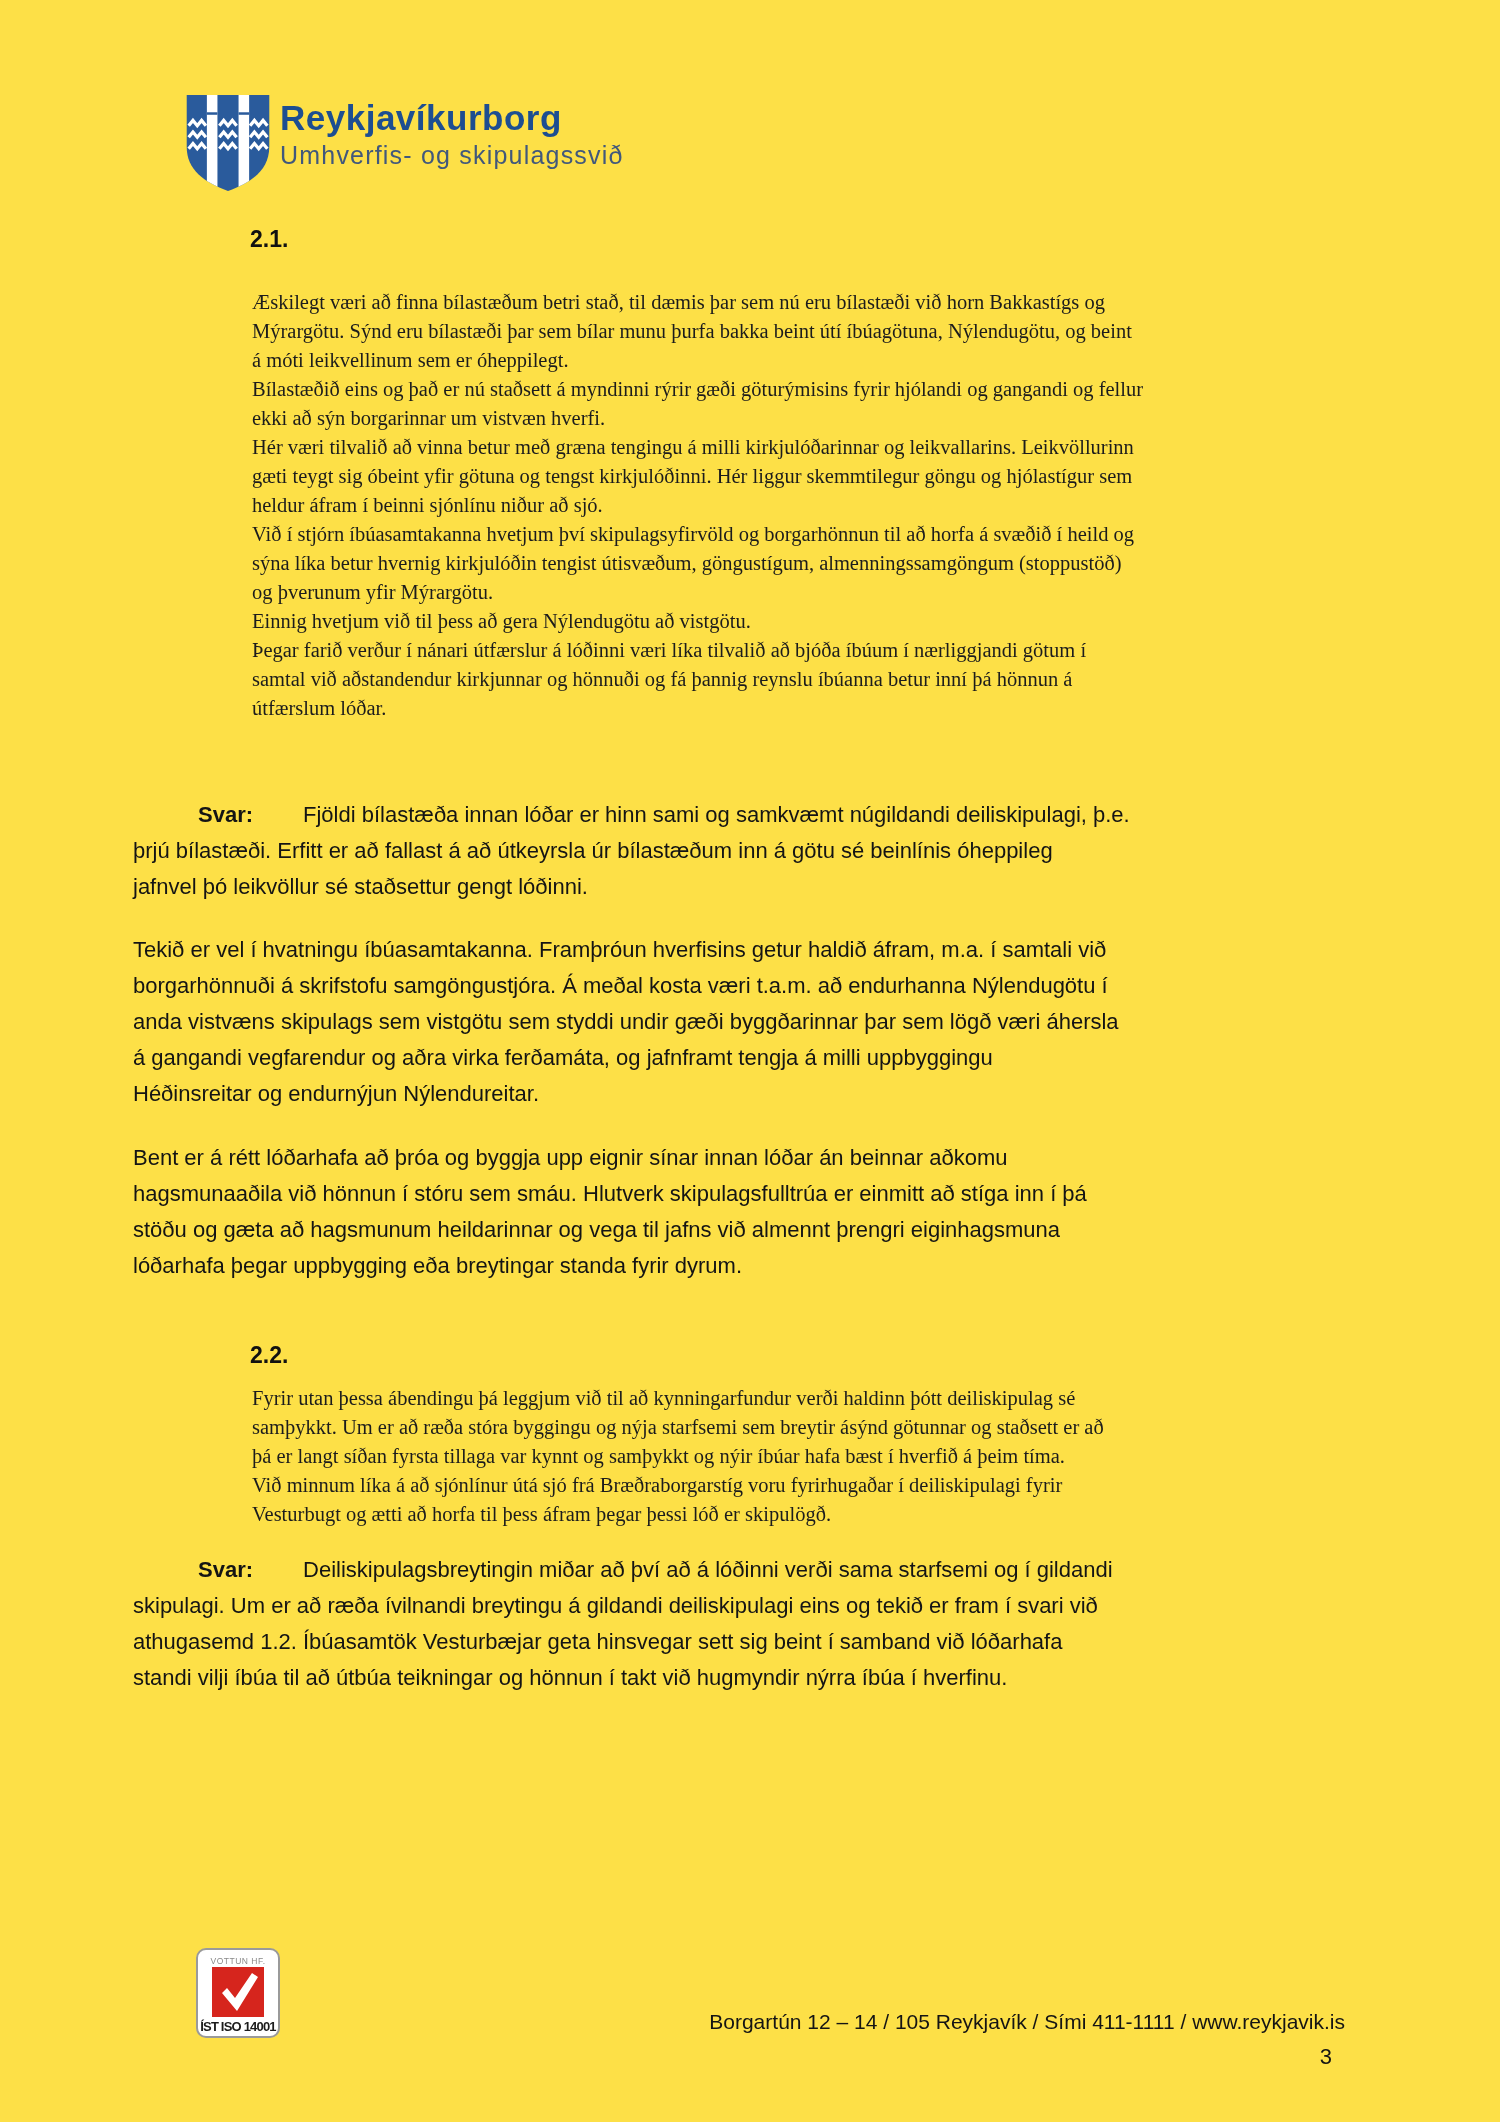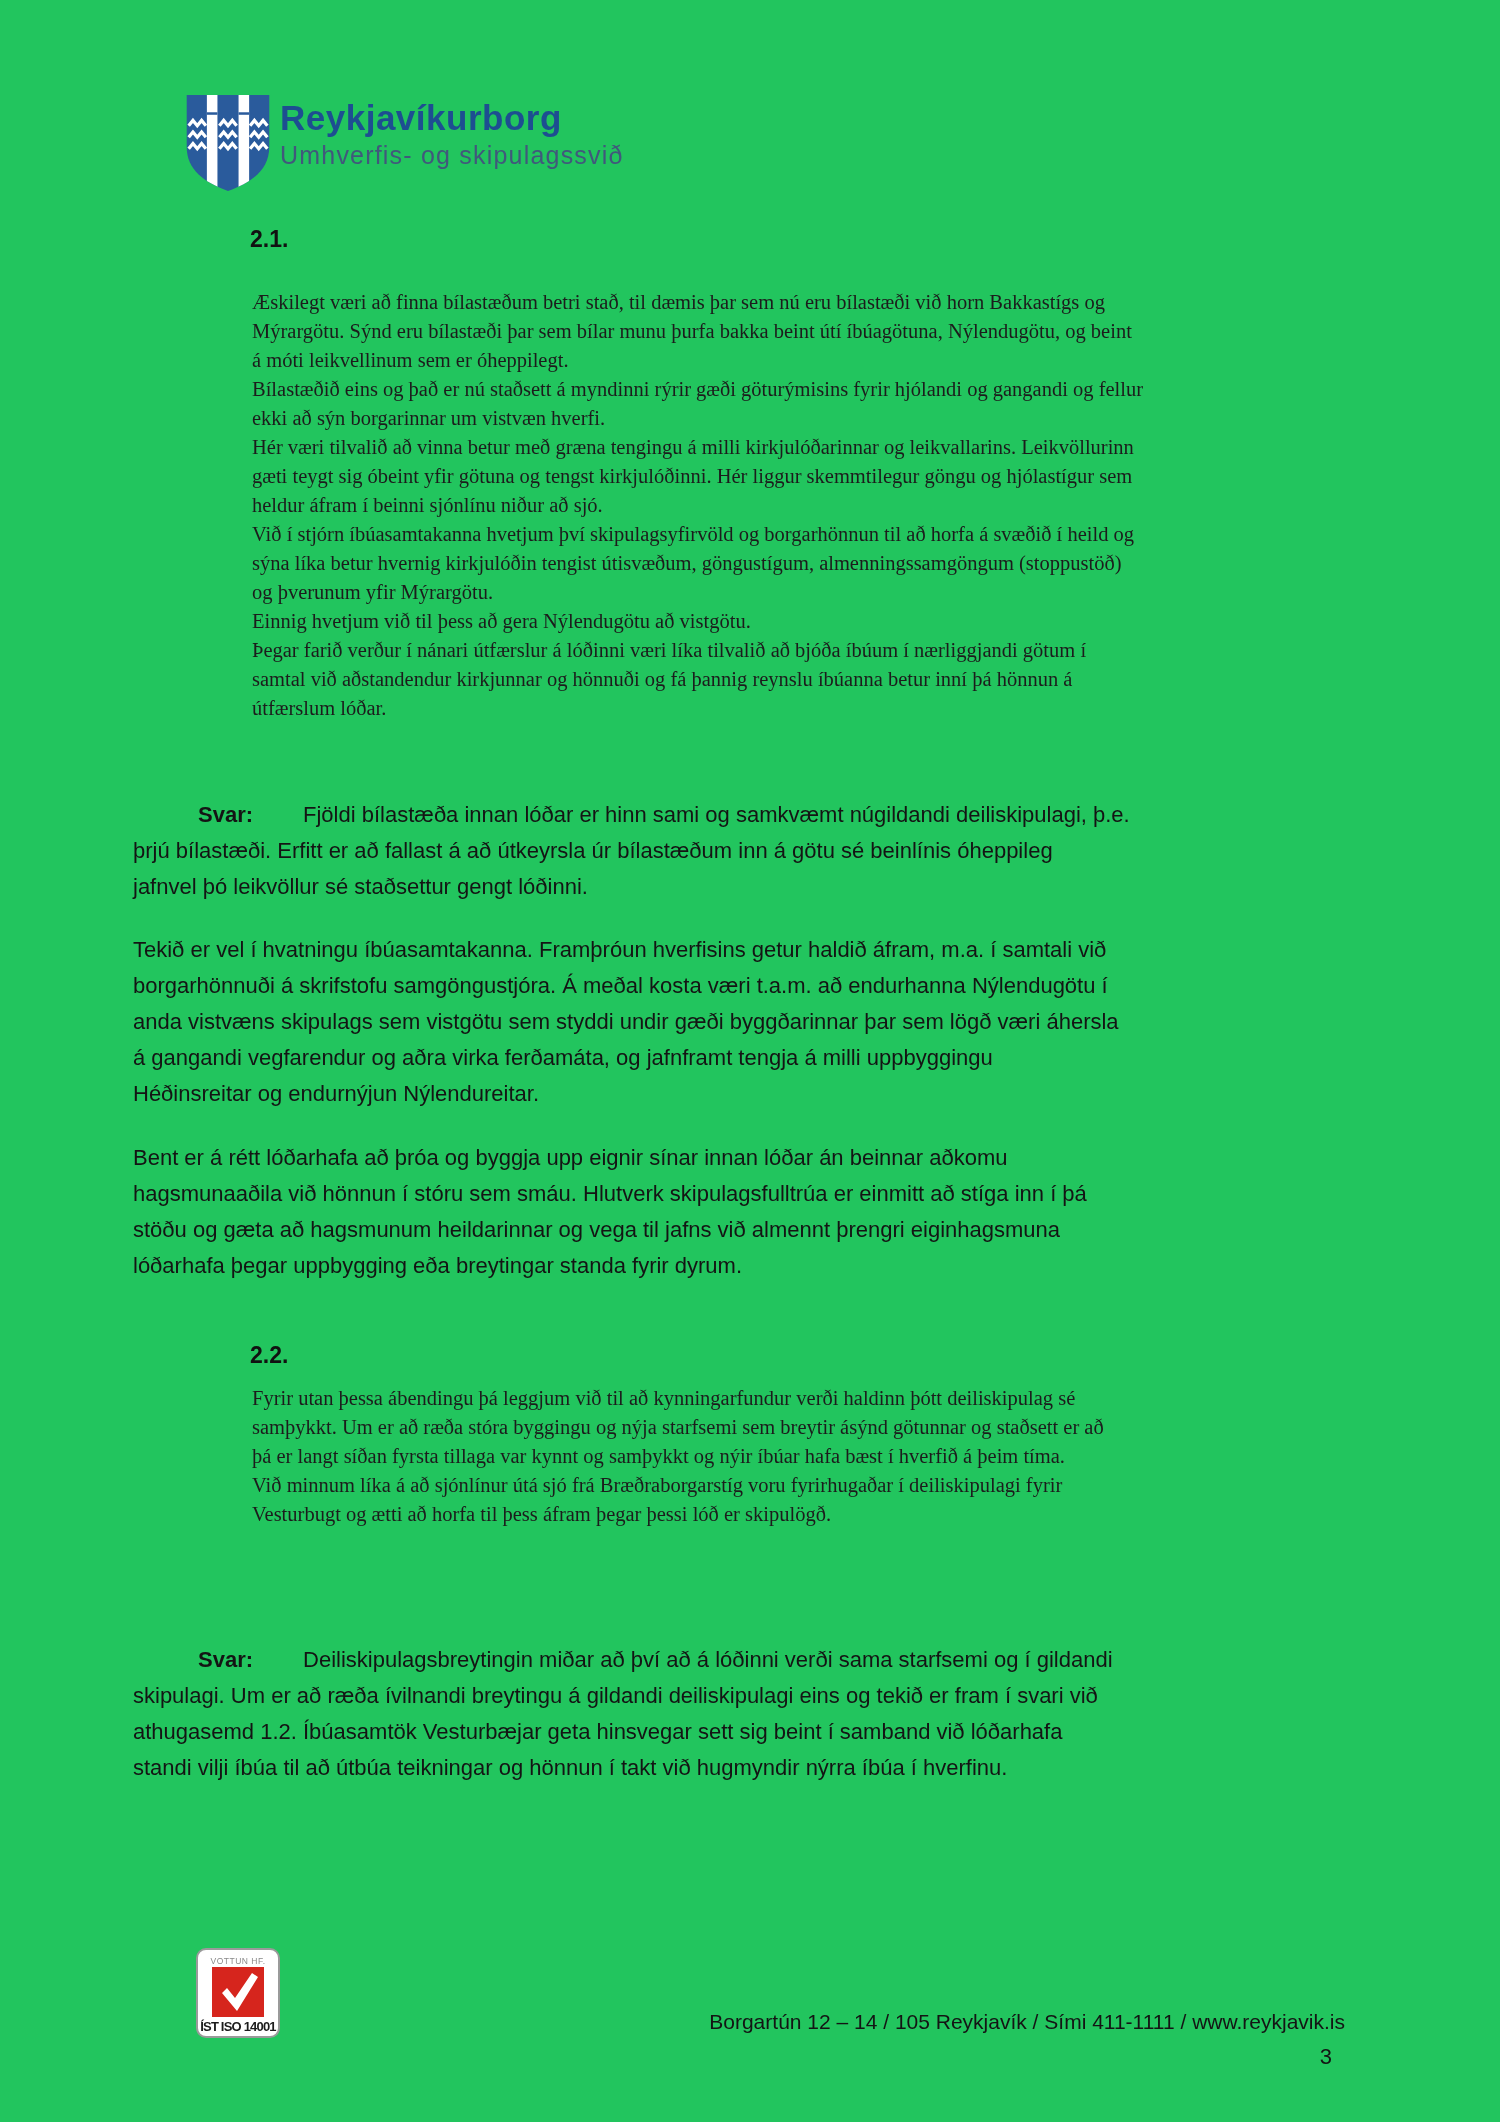--- a/index.html
+++ b/index.html
@@ -1,17 +1,17 @@
 <!DOCTYPE html>
 <html><head>
 <meta charset="utf-8">
 <style>
   html,body{margin:0;padding:0;background:#ffffff;}
   .page{
-    position:relative;width:1500px;height:2122px;background:#22c55e;
+    position:relative;width:1500px;height:2122px;background:#fde047;
     font-family:"Liberation Sans","DejaVu Sans",sans-serif;color:#1a1a1a;overflow:hidden;
   }
   
   .logo-block{position:absolute;left:180px;top:93px;}
   .logo-shield{position:absolute;left:0;top:0;}
   .logo-text{position:absolute;left:100px;top:6px;white-space:nowrap;}
   .org-name{font-size:35px;font-weight:700;color:#1d4e91;letter-spacing:.5px;line-height:38px;}
   .org-dept{font-size:25px;font-weight:400;color:#41587c;letter-spacing:1.2px;line-height:30px;margin-top:3px;}
   
   .sec-head{position:absolute;left:250px;font-size:23px;font-weight:700;color:#111;}
@@ -122,21 +122,21 @@
   <div class="sec-head" style="top:1342px;">2.2.</div>
 
   <div class="quote" style="top:1384px;">
       <div>Fyrir utan þessa ábendingu þá leggjum við til að kynningarfundur verði haldinn þótt deiliskipulag sé</div>
       <div>samþykkt. Um er að ræða stóra byggingu og nýja starfsemi sem breytir ásýnd götunnar og staðsett er að</div>
       <div>þá er langt síðan fyrsta tillaga var kynnt og samþykkt og nýir íbúar hafa bæst í hverfið á þeim tíma.</div>
       <div>Við minnum líka á að sjónlínur útá sjó frá Bræðraborgarstíg voru fyrirhugaðar í deiliskipulagi fyrir</div>
       <div>Vesturbugt og ætti að horfa til þess áfram þegar þessi lóð er skipulögð.</div>
     </div>
 
-  <div class="sans" style="top:1642px;">
+  <div class="sans" style="top:1552px;">
     <div class="ans-first">
       <span class="ans-label">Svar:</span><span>Deiliskipulagsbreytingin miðar að því að á lóðinni verði sama starfsemi og í gildandi</span>
     </div>
     <div>
         <div>skipulagi. Um er að ræða ívilnandi breytingu á gildandi deiliskipulagi eins og tekið er fram í svari við</div>
         <div>athugasemd 1.2. Íbúasamtök Vesturbæjar geta hinsvegar sett sig beint í samband við lóðarhafa</div>
         <div>standi vilji íbúa til að útbúa teikningar og hönnun í takt við hugmyndir nýrra íbúa í hverfinu.</div>
       </div>
   </div>
 

